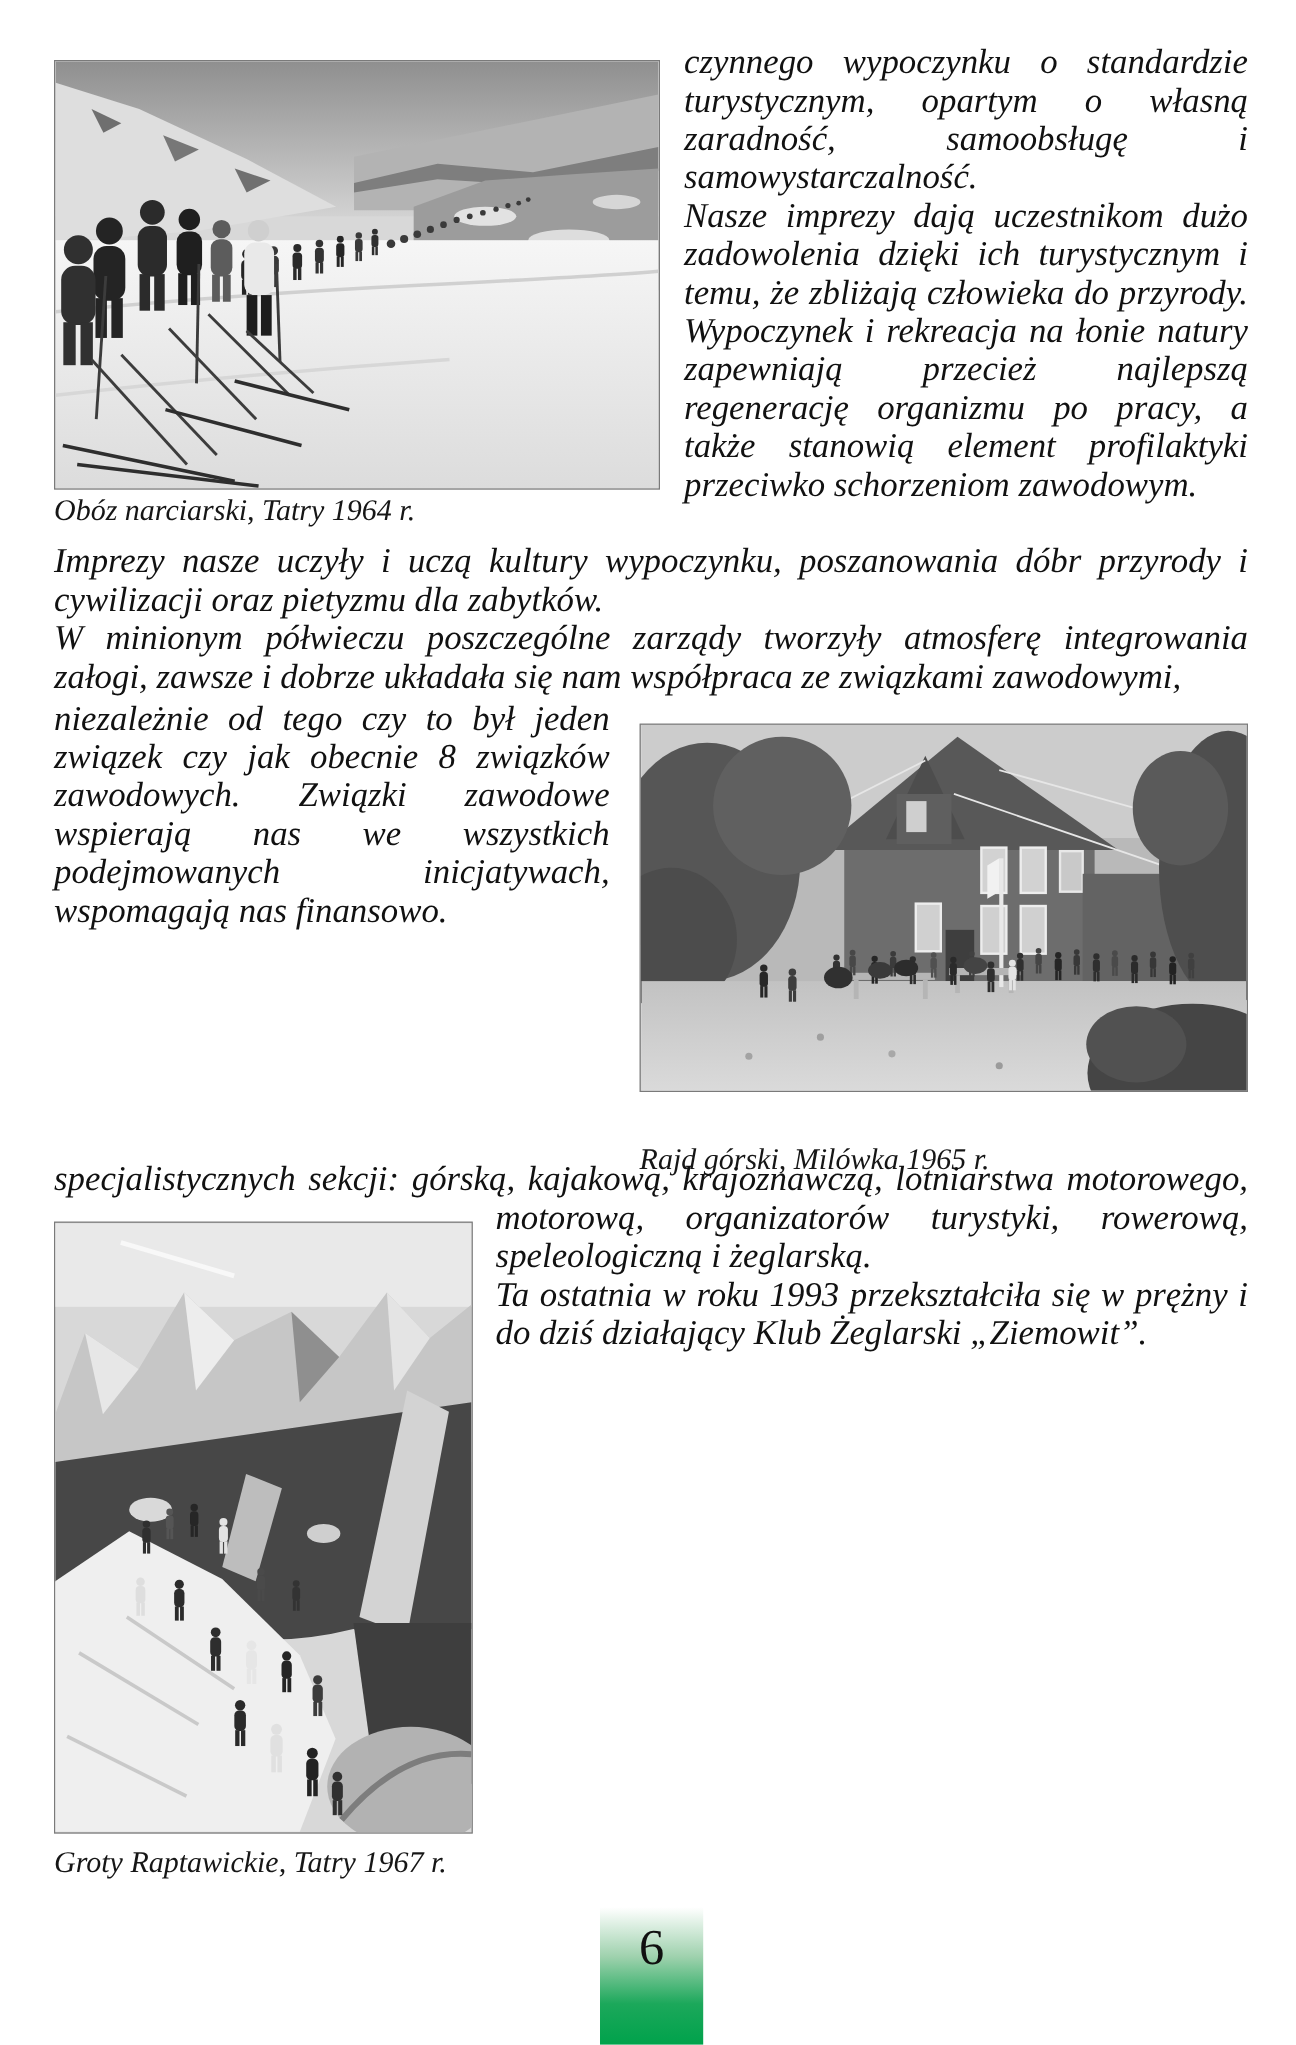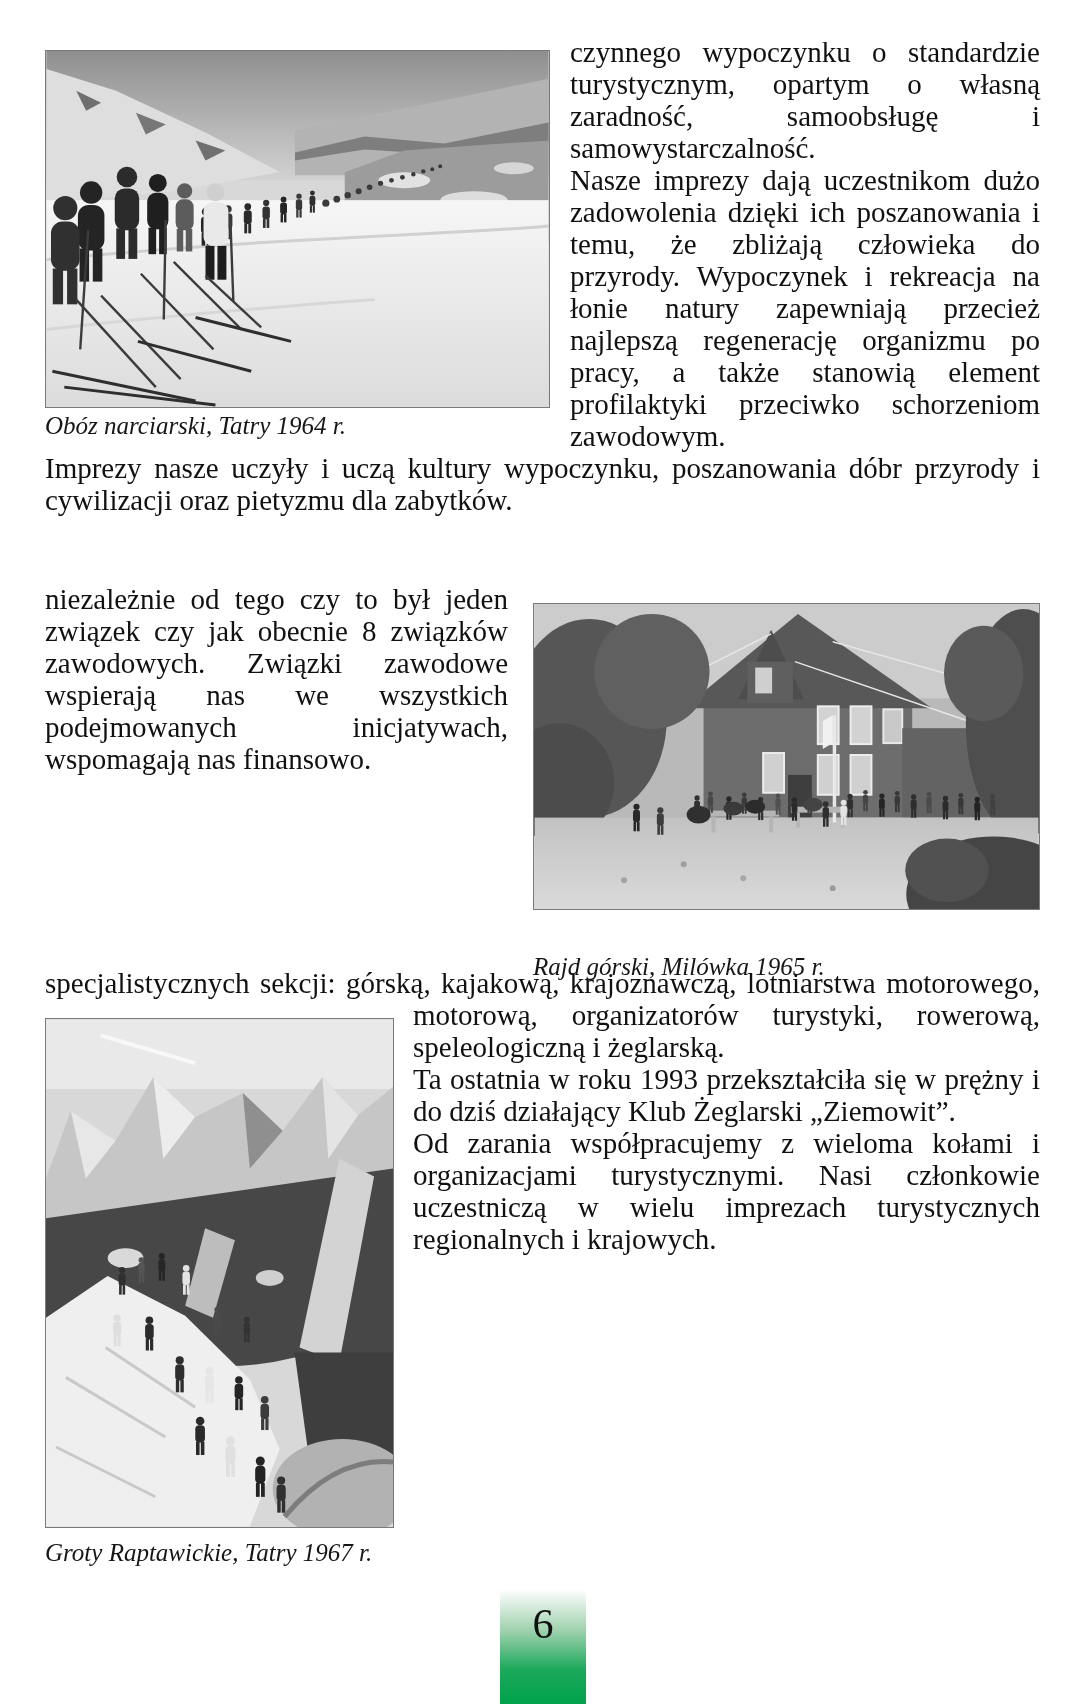--- a/index.html
+++ b/index.html
@@ -1,20 +1,20 @@
 <!DOCTYPE html>
 <html lang="pl"><head>
 <meta charset="utf-8">
 <style>
   html,body{margin:0;padding:0;}
   body{
     width:1080px;height:1704px;position:relative;background:#ffffff;
     font-family:"Liberation Serif", serif;color:#111;overflow:hidden;
   }
-  .textblock{position:absolute;text-align:justify;font-size:29px;line-height:32px;letter-spacing:0;}
+  .textblock{position:absolute;text-align:justify;font-size:29px;line-height:32px;letter-spacing:0;font-style:italic;}
   .textblock p{margin:0;padding:0;hyphens:none;}
   .caption{position:absolute;font-style:italic;font-size:25px;line-height:30px;color:#161616;white-space:nowrap;text-align:right;}
   .photo{position:absolute;border:1px solid #7a7a7a;box-sizing:border-box;background:#d8d8d8;overflow:hidden;}
   .photo svg{display:block;width:100%;height:100%;}
   #col-right-top{left:570px;top:36px;width:470px;}
   #full-width-1{left:45px;top:452px;width:995px;}
   #col-left-mid{left:45px;top:583px;width:463px;}
   #full-width-2{left:45px;top:967px;width:995px;text-align-last:justify;}
   #col-right-bottom{left:413px;top:999px;width:627px;}
   #photo-1{left:45px;top:50px;width:505px;height:358px;}
@@ -258,36 +258,36 @@
       <use href="#person" x="176" y="418" width="19" height="44" fill="#e0e0e0"></use>
       <use href="#person" x="206" y="438" width="19" height="44" fill="#232323"></use>
       <use href="#person" x="228" y="458" width="17" height="40" fill="#303030"></use>
     </g>
   </svg>
 </figure>
 <div class="caption" id="caption-3">Groty Raptawickie, Tatry 1967 r.</div>
 
 <div class="textblock" id="col-right-top">
   <p>czynnego wypoczynku o standardzie turystycznym, opartym o własną zaradność, samoobsługę i samowystarczalność.</p>
-  <p>Nasze imprezy dają uczestnikom dużo zadowolenia dzięki ich poszanowania i temu, że zbliżają człowieka do przyrody. Wypoczynek i rekreacja na łonie natury zapewniają przecież najlepszą regenerację organizmu po pracy, a także stanowią element profilaktyki przeciwko schorzeniom zawodowym.</p>
+  <p>Nasze imprezy dają uczestnikom dużo zadowolenia dzięki ich turystycznym i temu, że zbliżają człowieka do przyrody. Wypoczynek i rekreacja na łonie natury zapewniają przecież najlepszą regenerację organizmu po pracy, a także stanowią element profilaktyki przeciwko schorzeniom zawodowym.</p>
 </div>
 
 <div class="textblock" id="full-width-1">
   <p>Imprezy nasze uczyły i uczą kultury wypoczynku, poszanowania dóbr przyrody i cywilizacji oraz pietyzmu dla zabytków.</p>
+  <p>W minionym półwieczu poszczególne zarządy tworzyły atmosferę integrowania załogi, zawsze i dobrze układała się nam współpraca ze związkami zawodowymi,</p>
 </div>
 
 <div class="textblock" id="col-left-mid">
   <p>niezależnie od tego czy to był jeden związek czy jak obecnie 8 związków zawodowych. Związki zawodowe wspierają nas we wszystkich podejmowanych inicjatywach, wspomagają nas finansowo.</p>
 </div>
 
 <div class="textblock" id="full-width-2">
   <p>specjalistycznych sekcji: górską, kajakową, krajoznawczą, lotniarstwa motorowego,</p>
 </div>
 
 <div class="textblock" id="col-right-bottom">
   <p>motorową, organizatorów turystyki, rowerową, speleologiczną i żeglarską.</p>
   <p>Ta ostatnia w roku 1993 przekształciła się w prężny i do dziś działający Klub Żeglarski „Ziemowit”.</p>
-  <p>Od zarania współpracujemy z wieloma kołami i organizacjami turystycznymi. Nasi członkowie uczestniczą w wielu imprezach turystycznych regionalnych i krajowych.</p>
 </div>
 
 <div id="page-number-box">
   <span id="page-number">6</span>
 </div>
 
 </body></html>

